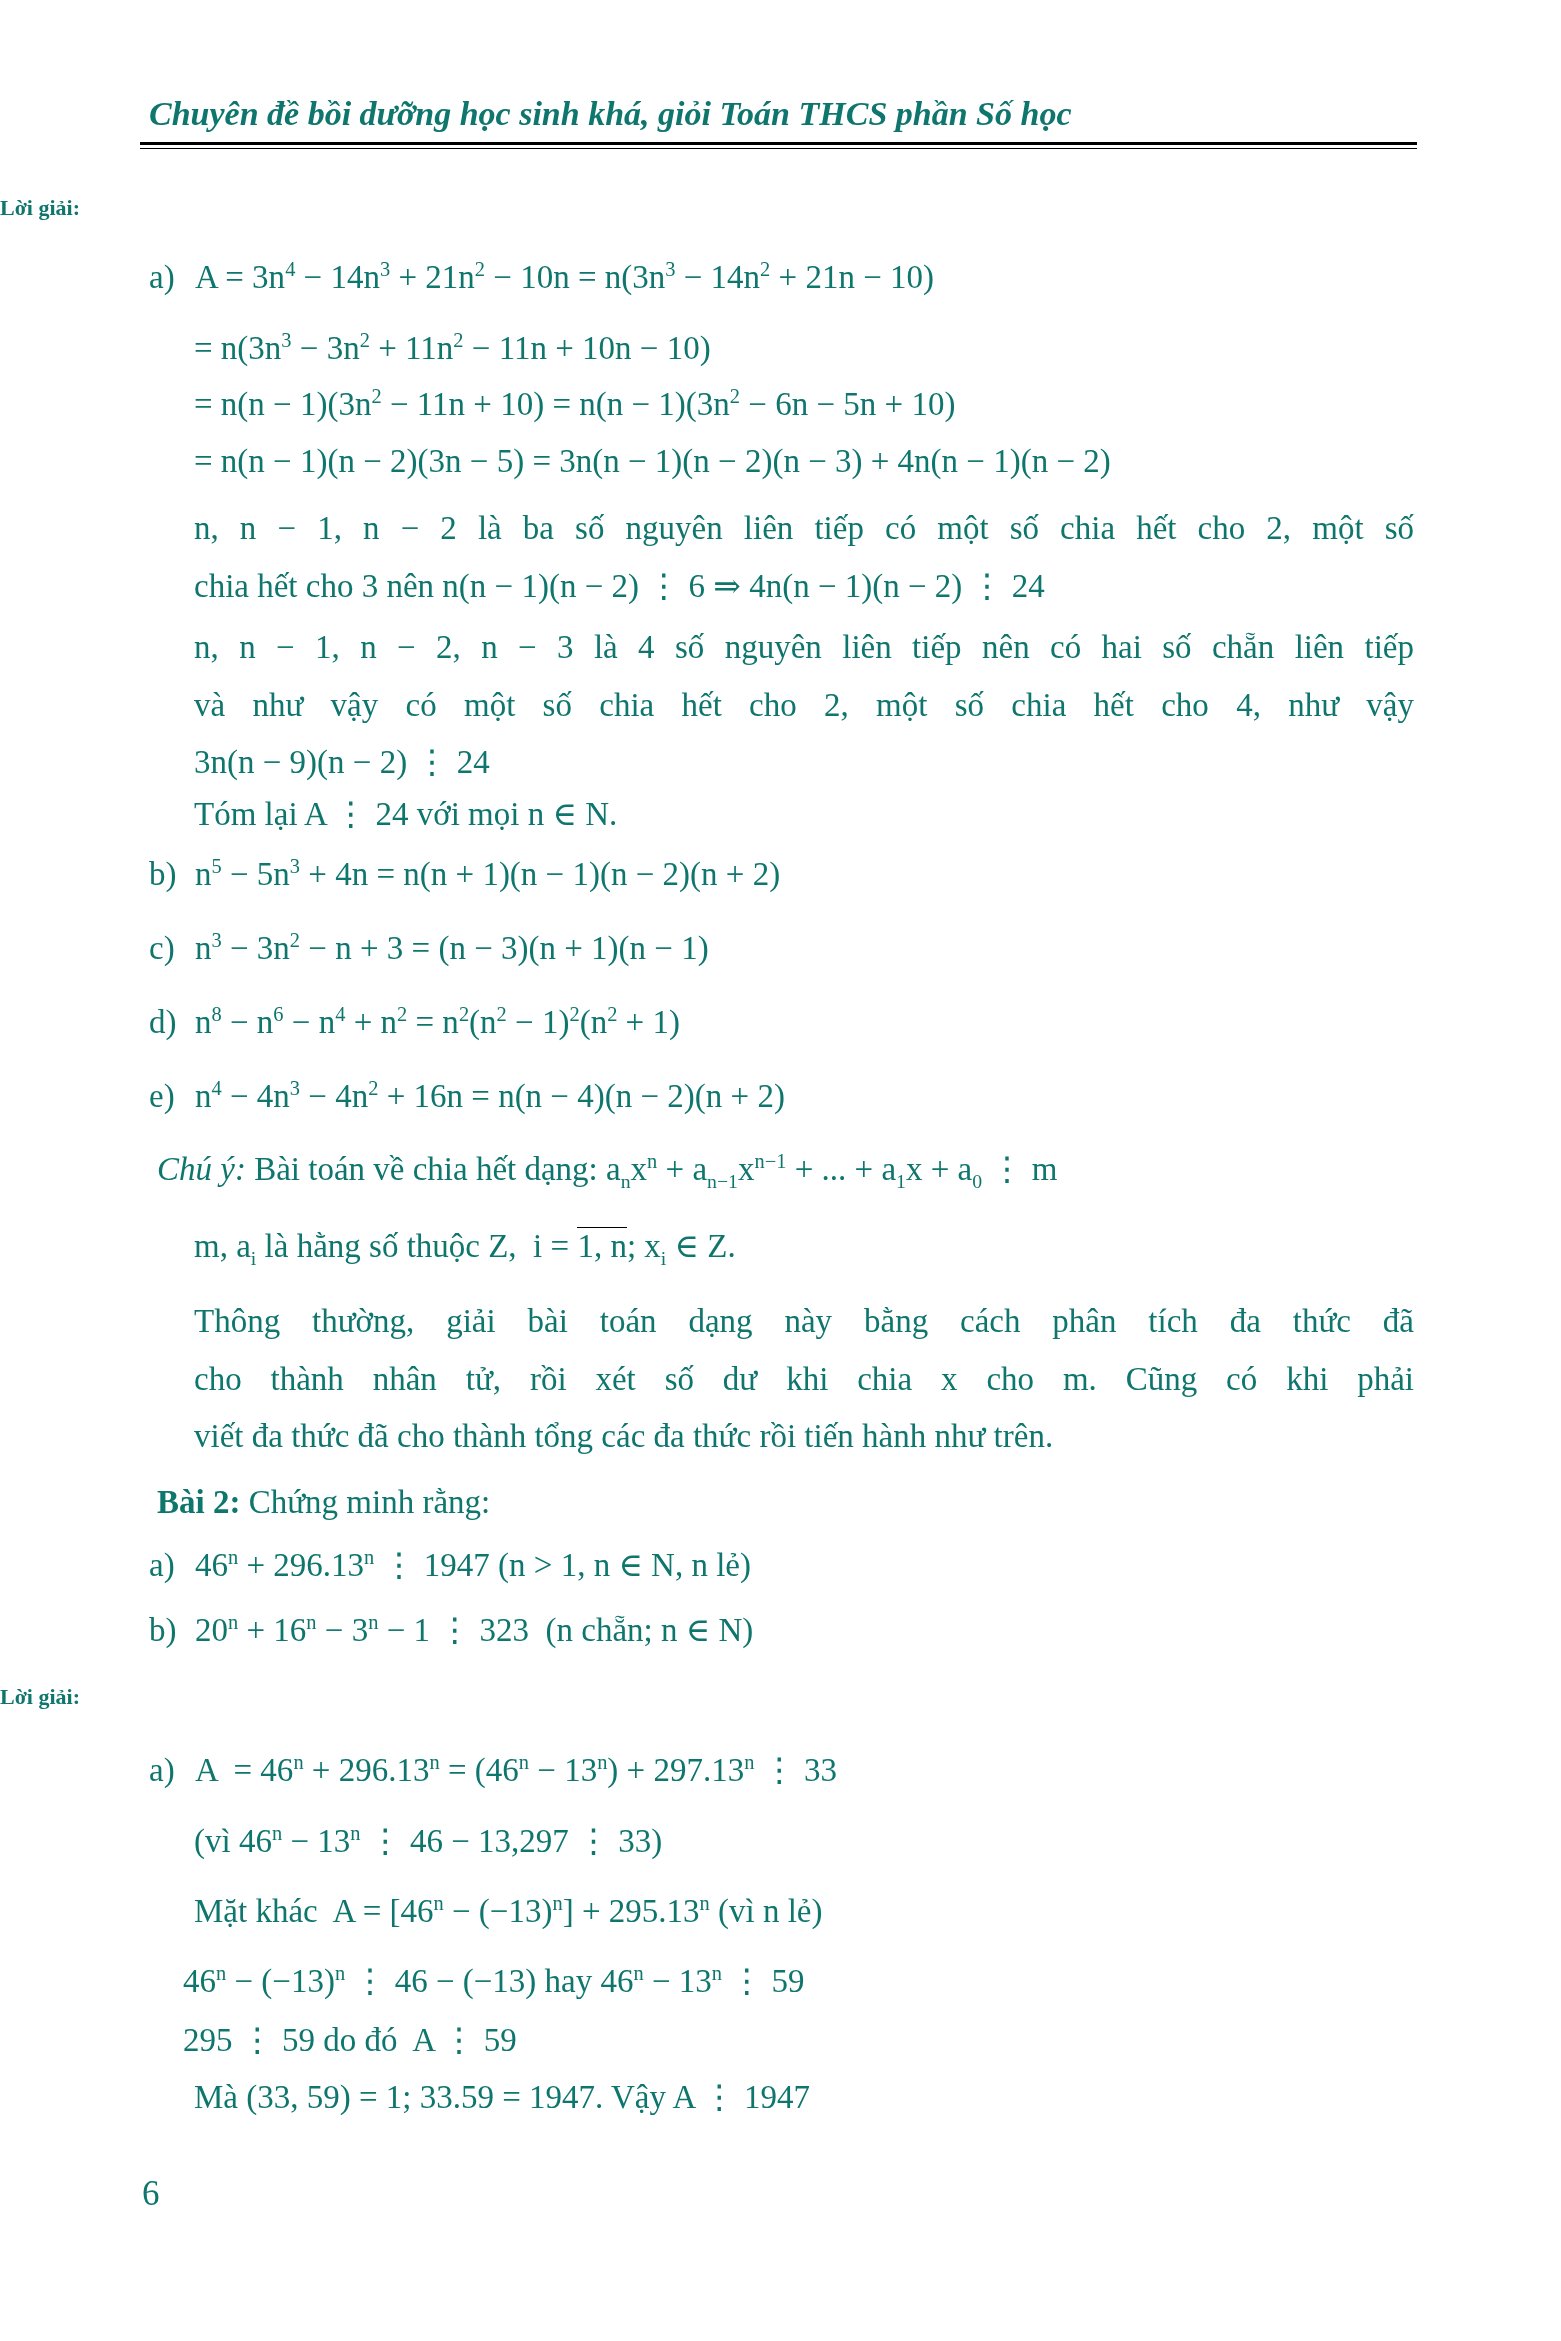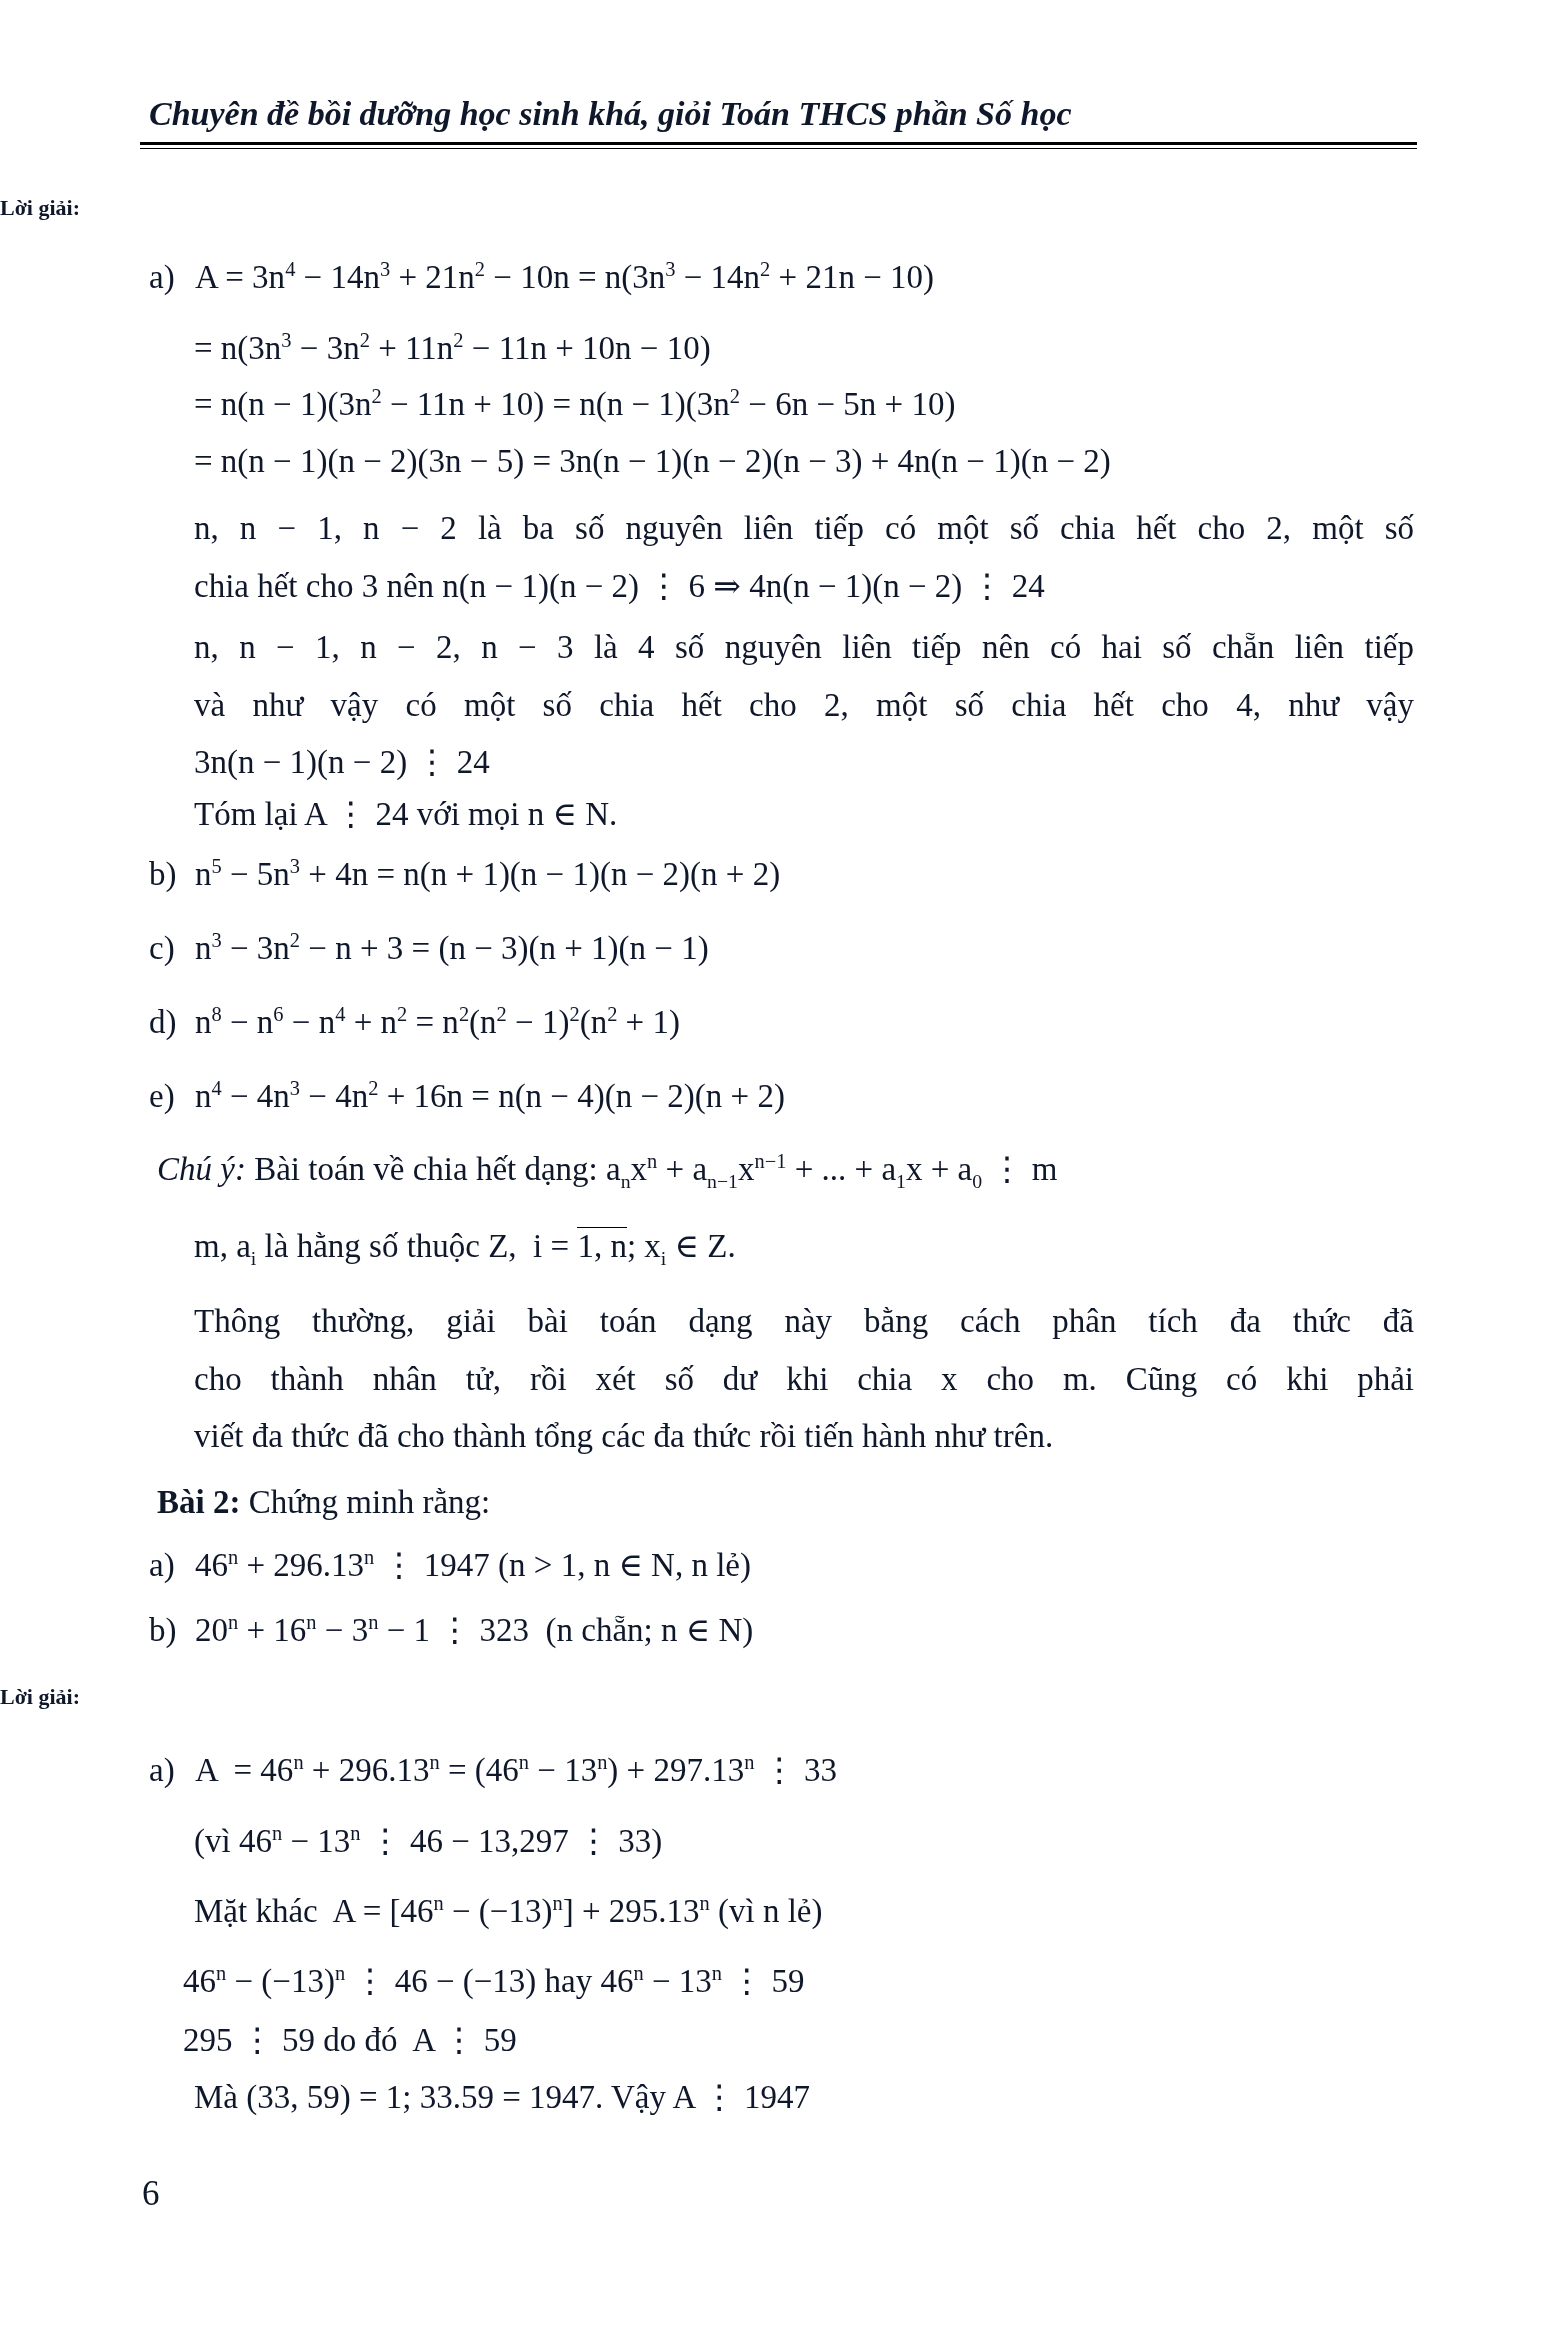--- a/index.html
+++ b/index.html
@@ -1,21 +1,21 @@
 <!DOCTYPE html>
 <html style="font-size:13.2px"><head>
 <meta charset="utf-8">
 <style>
   html,body{margin:0;padding:0;background:#e8e8e8;}
   .page{
     position:relative;
     width:1561px;height:2342px;
     background:#ffffff;
     font-family:"Liberation Serif","DejaVu Serif",serif;
-    color:#0f172a;
+    color:#0f766e;
     overflow:hidden;
   }
   .running-header{
     position:absolute;left:149px;top:94px;
     font-style:italic;font-weight:bold;
     font-size:34px;line-height:1.2;
     letter-spacing:0px;
   }
   .rule{
     position:absolute;left:140px;top:142px;width:1277px;
@@ -49,21 +49,21 @@
   <div id="content">
       <div class="line center" style="top: 195px;"><b>Lời giải:</b></div>
       <div class="line item" style="top: 258px;"><span class="marker">a)</span>A = 3n<sup>4</sup> − 14n<sup>3</sup> + 21n<sup>2</sup> − 10n = n(3n<sup>3</sup> − 14n<sup>2</sup> + 21n − 10)</div>
       <div class="line eq" style="top: 329px;">= n(3n<sup>3</sup> − 3n<sup>2</sup> + 11n<sup>2</sup> − 11n + 10n − 10)</div>
       <div class="line eq" style="top: 385px;">= n(n − 1)(3n<sup>2</sup> − 11n + 10) = n(n − 1)(3n<sup>2</sup> − 6n − 5n + 10)</div>
       <div class="line eq" style="top: 442px;">= n(n − 1)(n − 2)(3n − 5) = 3n(n − 1)(n − 2)(n − 3) + 4n(n − 1)(n − 2)</div>
       <div class="line paraj" style="top: 509px;">n, n − 1, n − 2 là ba số nguyên liên tiếp có một số chia hết cho 2, một số</div>
       <div class="line para" style="top: 567px;">chia hết cho 3 nên n(n − 1)(n − 2) ⋮ 6 ⇒ 4n(n − 1)(n − 2) ⋮ 24</div>
       <div class="line paraj" style="top: 628px;">n, n − 1, n − 2, n − 3 là 4 số nguyên liên tiếp nên có hai số chẵn liên tiếp</div>
       <div class="line paraj" style="top: 686px;">và như vậy có một số chia hết cho 2, một số chia hết cho 4, như vậy</div>
-      <div class="line para" style="top: 743px;">3n(n − 1)(n − 2) ⋮ 24</div>
+      <div class="line para" style="top: 743px;">3n(n − 9)(n − 2) ⋮ 24</div>
       <div class="line para" style="top: 795px;">Tóm lại A ⋮ 24 với mọi n ∈ N.</div>
       <div class="line item" style="top: 855px;"><span class="marker">b)</span>n<sup>5</sup> − 5n<sup>3</sup> + 4n = n(n + 1)(n − 1)(n − 2)(n + 2)</div>
       <div class="line item" style="top: 929px;"><span class="marker">c)</span>n<sup>3</sup> − 3n<sup>2</sup> − n + 3 = (n − 3)(n + 1)(n − 1)</div>
       <div class="line item" style="top: 1003px;"><span class="marker">d)</span>n<sup>8</sup> − n<sup>6</sup> − n<sup>4</sup> + n<sup>2</sup> = n<sup>2</sup>(n<sup>2</sup> − 1)<sup>2</sup>(n<sup>2</sup> + 1)</div>
       <div class="line item" style="top: 1077px;"><span class="marker">e)</span>n<sup>4</sup> − 4n<sup>3</sup> − 4n<sup>2</sup> + 16n = n(n − 4)(n − 2)(n + 2)</div>
       <div class="line lead" style="top: 1150px;"><i>Chú ý:</i> Bài toán về chia hết dạng: a<sub>n</sub>x<sup>n</sup> + a<sub>n−1</sub>x<sup>n−1</sup> + ... + a<sub>1</sub>x + a<sub>0</sub> ⋮ m</div>
       <div class="line para" style="top: 1227px;">m, a<sub>i</sub> là hằng số thuộc Z,  i = <span class="ov">1, n</span>; x<sub>i</sub> ∈ Z.</div>
       <div class="line paraj" style="top: 1302px;">Thông thường, giải bài toán dạng này bằng cách phân tích đa thức đã</div>
       <div class="line paraj" style="top: 1360px;">cho thành nhân tử, rồi xét số dư khi chia x cho m. Cũng có khi phải</div>
       <div class="line para" style="top: 1417px;">viết đa thức đã cho thành tổng các đa thức rồi tiến hành như trên.</div>

